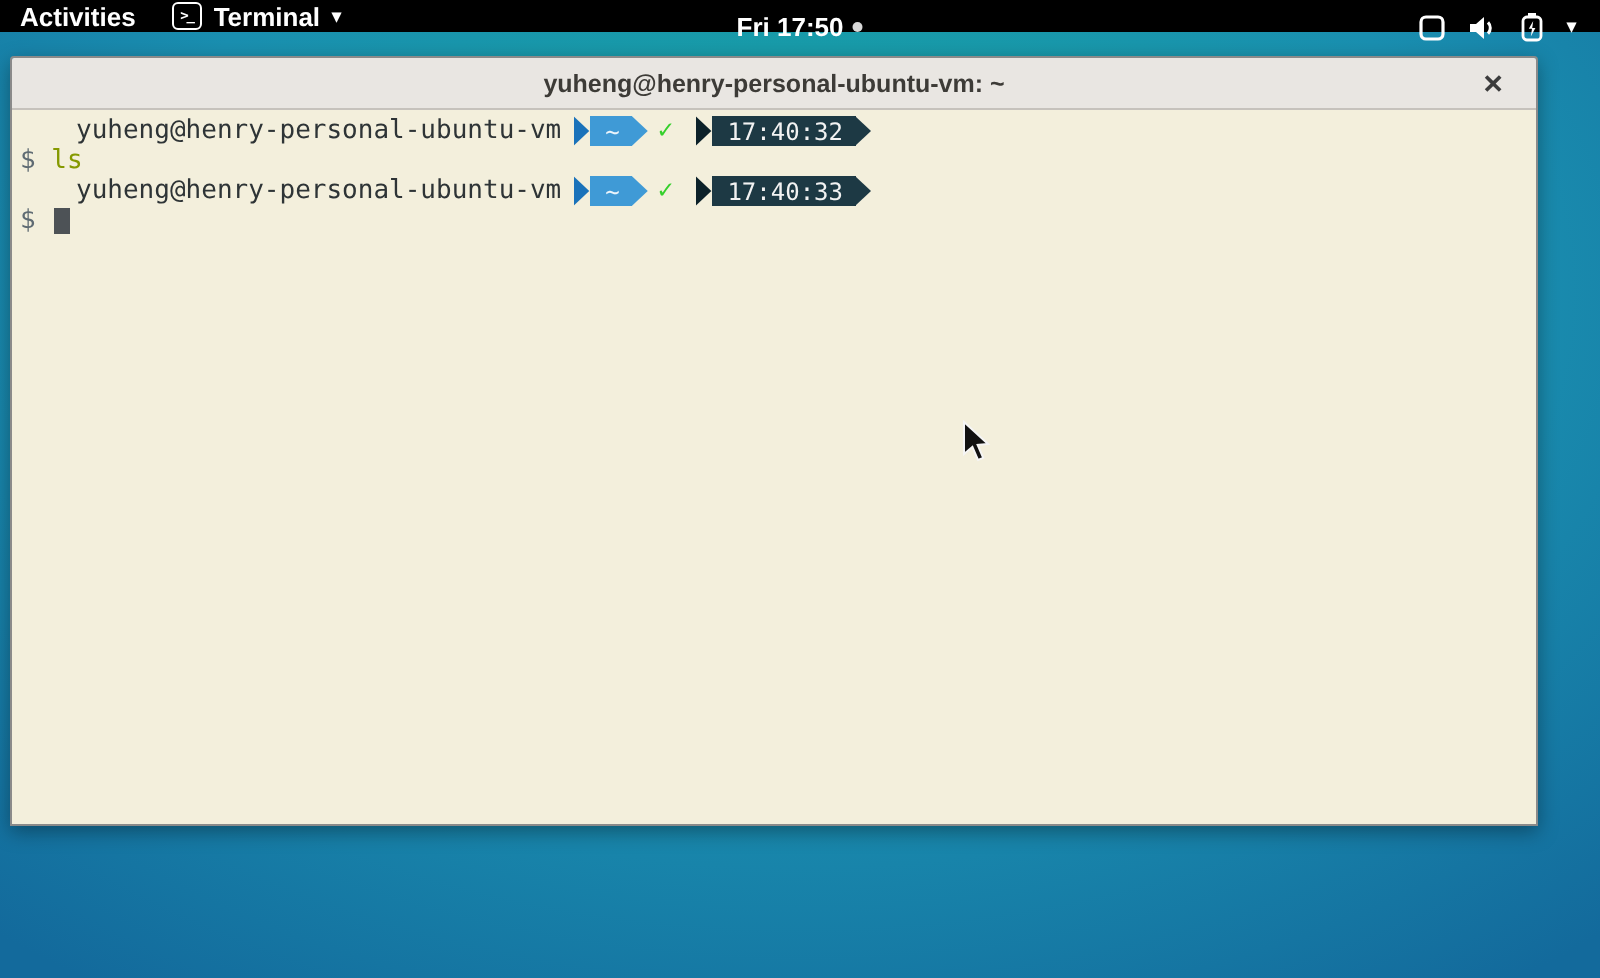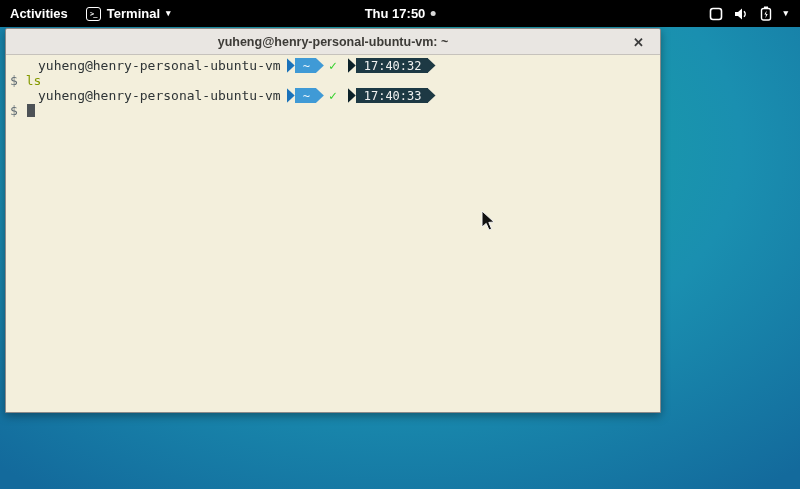--- a/index.html
+++ b/index.html
@@ -6,21 +6,21 @@
   html,body { width:800px; height:489px; overflow:hidden; }
   body {
     font-family:"Liberation Sans", sans-serif;
     background:radial-gradient(ellipse 620px 420px at 50% 30%,
       var(--wallpaper-center) 0%, var(--wallpaper-mid) 55%, var(--wallpaper-edge) 100%);
     position:relative;
   }
 
   
   .topbar {
-    position:absolute; left:0; top:0; width:800px; height:27px;
+    position:absolute; left:0; top:0; width:800px; height:16px;
     background:var(--topbar-bg); color:var(--topbar-fg);
     display:flex; align-items:center; font-size:13px; font-weight:bold;
   }
   .tb-left { display:flex; align-items:center; gap:18px; padding-left:10px; }
   .tb-item { background:none; border:none; color:var(--topbar-fg);
     font:inherit; display:flex; align-items:center; gap:6px; cursor:default; }
   .term-icon {
     width:15px; height:14px; border:1px solid #fff; border-radius:3px;
     display:inline-flex; align-items:center; justify-content:center;
     font-family:"DejaVu Sans Mono", monospace; font-size:7px; font-weight:bold;
@@ -31,21 +31,21 @@
     position:absolute; left:50%; top:0; transform:translateX(-50%);
     height:27px; display:flex; align-items:center; gap:5px;
   }
   .notif-dot { width:5px; height:5px; border-radius:50%; background:#d8d8d8; }
   .tb-right { position:absolute; right:0; top:0; height:27px;
     display:flex; align-items:center; gap:11px; padding-right:12px; }
   .tb-right svg { display:block; }
 
   
   .window {
-    position:absolute; left:5px; top:28px; width:656px; height:385px;
+    position:absolute; left:5px; top:28px; width:764px; height:385px;
     border:1px solid #8a8a8a; border-radius:2px 2px 0 0;
     box-shadow:0 3px 10px rgba(0,0,0,0.35);
     display:flex; flex-direction:column; overflow:hidden;
   }
   .titlebar {
     height:26px; background:var(--titlebar-bg);
     border-bottom:1px solid #c6c2bc;
     display:flex; align-items:center; justify-content:center; position:relative;
     flex:0 0 auto;
   }
@@ -94,21 +94,21 @@
   <div class="tb-left">
     <button class="tb-item">Activities</button>
     <div class="tb-item">
       <span class="term-icon">&gt;_</span>
       <span>Terminal</span>
       <span class="caret">▾</span>
     </div>
   </div>
 
   <div class="tb-center">
-    <span>Thu 17:50</span>
+    <span>Fri 17:50</span>
     <span class="notif-dot"></span>
   </div>
 
   <div class="tb-right">
     <span>
       <svg width="14" height="14" viewBox="0 0 14 14">
         <rect x="1.5" y="1.5" width="11" height="11" rx="2.5" fill="none" stroke="#ffffff" stroke-width="1.6"></rect>
       </svg>
     </span>
     <span>

